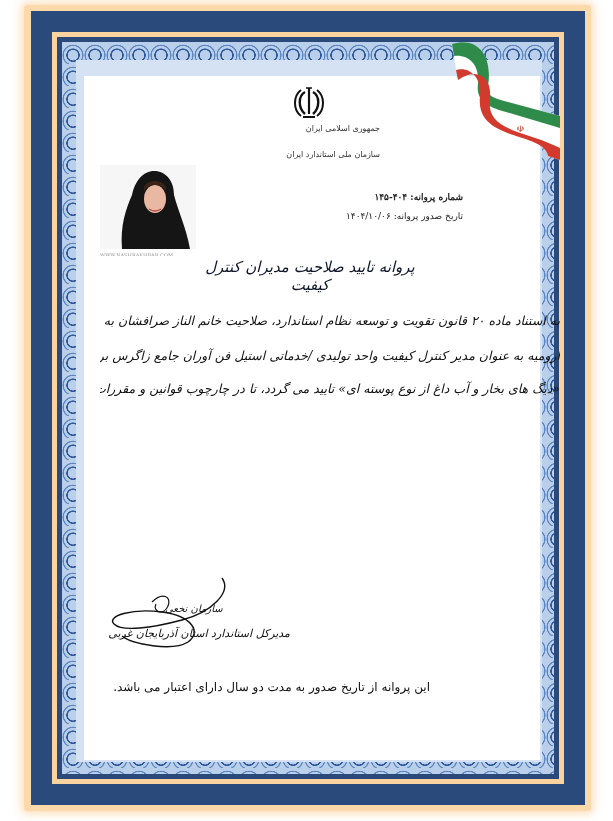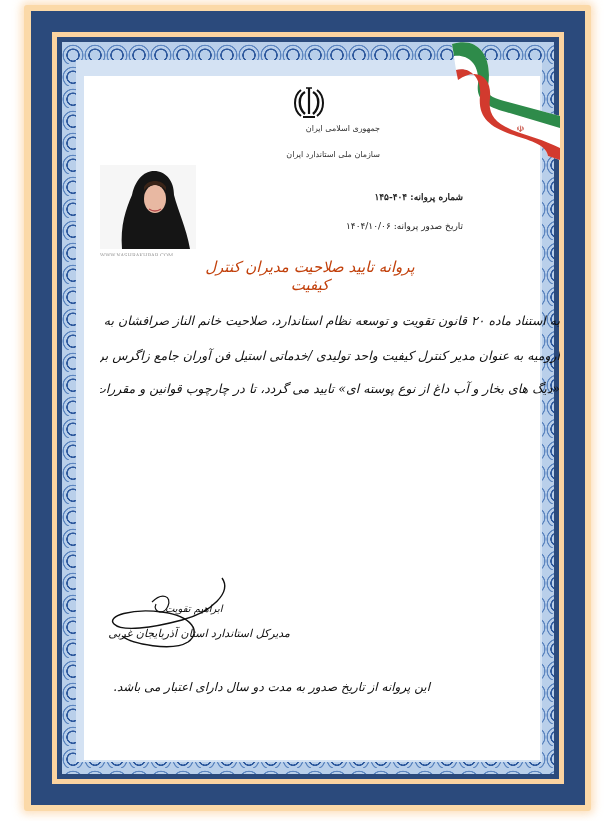--- a/index.html
+++ b/index.html
@@ -22,31 +22,31 @@
   .flag { position:absolute; left:448px; top:36px; width:112px; height:124px; }
 
   .emblem { position:absolute; left:294px; top:86px; width:30px; height:34px; }
   .gov-line { position:absolute; left:240px; width:140px; font-size:8px; color:#333; direction:rtl; }
 
   .photo { position:absolute; left:100px; top:165px; width:96px; height:84px; background:#f4f4f4; }
   .photo-caption { position:absolute; left:100px; top:252px; width:96px; height:4px; font-size:5px; color:#999; overflow:hidden; white-space:nowrap; }
 
   .meta { position:absolute; right:150px; font-size:9px; color:#222; direction:rtl; text-align:right; white-space:nowrap; }
 
-  .title { position:absolute; left:190px; top:258px; width:240px; text-align:center; font-size:15px; color:#c2410c;
+  .title { position:absolute; left:190px; top:258px; width:240px; text-align:center; font-size:15px; color:#0f172a;
            font-style:italic; direction:rtl; }
 
   .body-line { position:absolute; left:100px; width:460px; text-align:right; direction:rtl; font-size:12.5px; color:#111;
                font-style:italic; white-space:nowrap; overflow:hidden; }
 
   .signature { position:absolute; left:92px; top:572px; width:200px; height:80px; }
   .sig-name { position:absolute; left:165px; top:603px; font-size:10px; font-style:italic; color:#111; direction:rtl; }
   .sig-title { position:absolute; left:110px; top:627px; width:180px; text-align:left; font-size:11px; font-style:italic; color:#111; direction:rtl; white-space:nowrap; }
 
-  .validity { position:absolute; left:170px; top:680px; width:260px; text-align:center; font-size:12px; font-style:italic; color:#111; direction:rtl; white-space:nowrap; }
+  .validity { position:absolute; left:170px; top:680px; width:260px; text-align:center; font-size:12px; color:#111; direction:rtl; white-space:nowrap; }
 </style>
 </head>
 <body>
 
 <div class="outer-glow"></div>
 <div class="navy-outer"></div>
 <div class="beige-inner"></div>
 <div class="navy-inner"></div>
 <div class="pattern"></div>
 <div class="pattern-fade"></div>
@@ -79,31 +79,31 @@
     <path d="M44 26 C48 18 62 18 66 26 L66 22 C62 14 48 14 44 22 Z" fill="#3a2418"></path>
     <path d="M49 44 Q55 48 61 44" stroke="#b44a4a" stroke-width="1.5" fill="none"></path>
   </svg>
 </div>
 <div class="photo-caption">WWW.NASHRAKHBAR.COM</div>
 
 <div class="meta" style="top:192px;font-weight:bold;">
   <span>شماره پروانه:</span>
   <span>۴۰۴-۱۴۵</span>
 </div>
-<div class="meta" style="top:221px;">
+<div class="meta" style="top:211px;">
   <span>تاریخ صدور پروانه:</span>
   <span>۱۴۰۴/۱۰/۰۶</span>
 </div>
 
 <div class="title">پروانه تایید صلاحیت مدیران کنترل کیفیت</div>
 
 <div class="body-line" style="top:313px;">به استناد ماده ۲۰ قانون تقویت و توسعه نظام استاندارد، صلاحیت خانم الناز صرافشان به شماره ملی ۲۷۵۴۷۸۴۴۱۱ صادره از</div>
 <div class="body-line" style="top:348px;">ارومیه به عنوان مدیر کنترل کیفیت واحد تولیدی /خدماتی استیل فن آوران جامع زاگرس برای فرآورده /خدمت</div>
 <div class="body-line" style="top:381px;">«دیگ های بخار و آب داغ از نوع پوسته ای» تایید می گردد، تا در چارچوب قوانین و مقررات مربوطه فعالیت نماید.</div>
 
 <svg class="signature" viewBox="0 0 200 80">
   <path d="M130 6 C140 20 120 40 90 48 C60 56 30 60 22 52 C14 44 40 36 70 40 C100 44 110 60 96 70 C80 80 40 72 30 64" stroke="#111" stroke-width="1.4" fill="none"></path>
   <path d="M60 30 C70 20 80 24 76 34 C72 44 60 40 64 32" stroke="#111" stroke-width="1.2" fill="none"></path>
 </svg>
-<div class="sig-name">ابراهیم تقویت</div>
+<div class="sig-name">سازمان نخعی</div>
 <div class="sig-title">مدیرکل استاندارد استان آذربایجان غربی</div>
 
 <div class="validity">این پروانه از تاریخ صدور به مدت دو سال دارای اعتبار می باشد.</div>
 
 </body></html>

